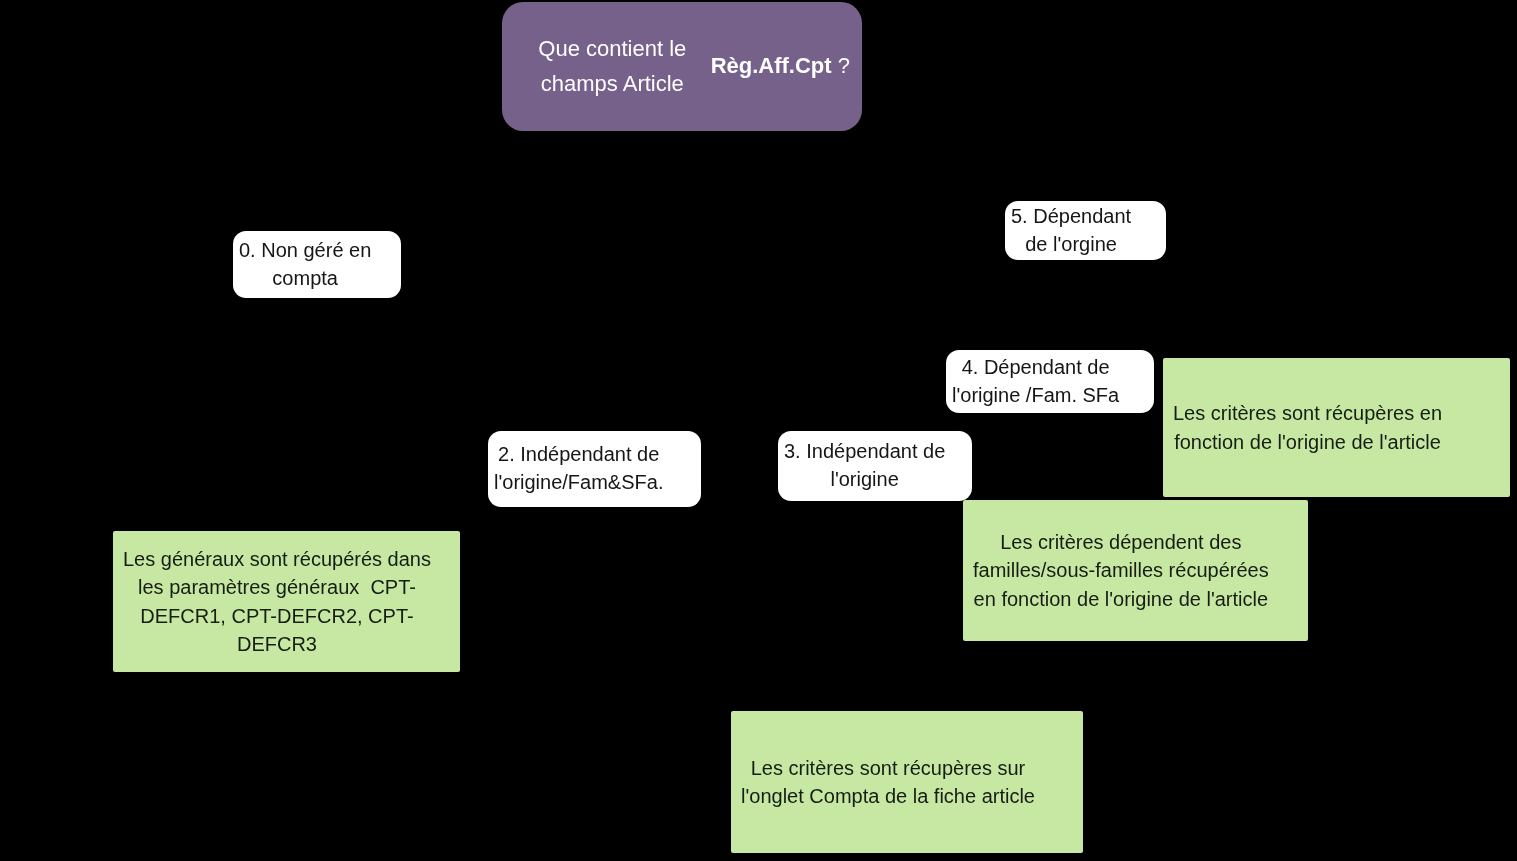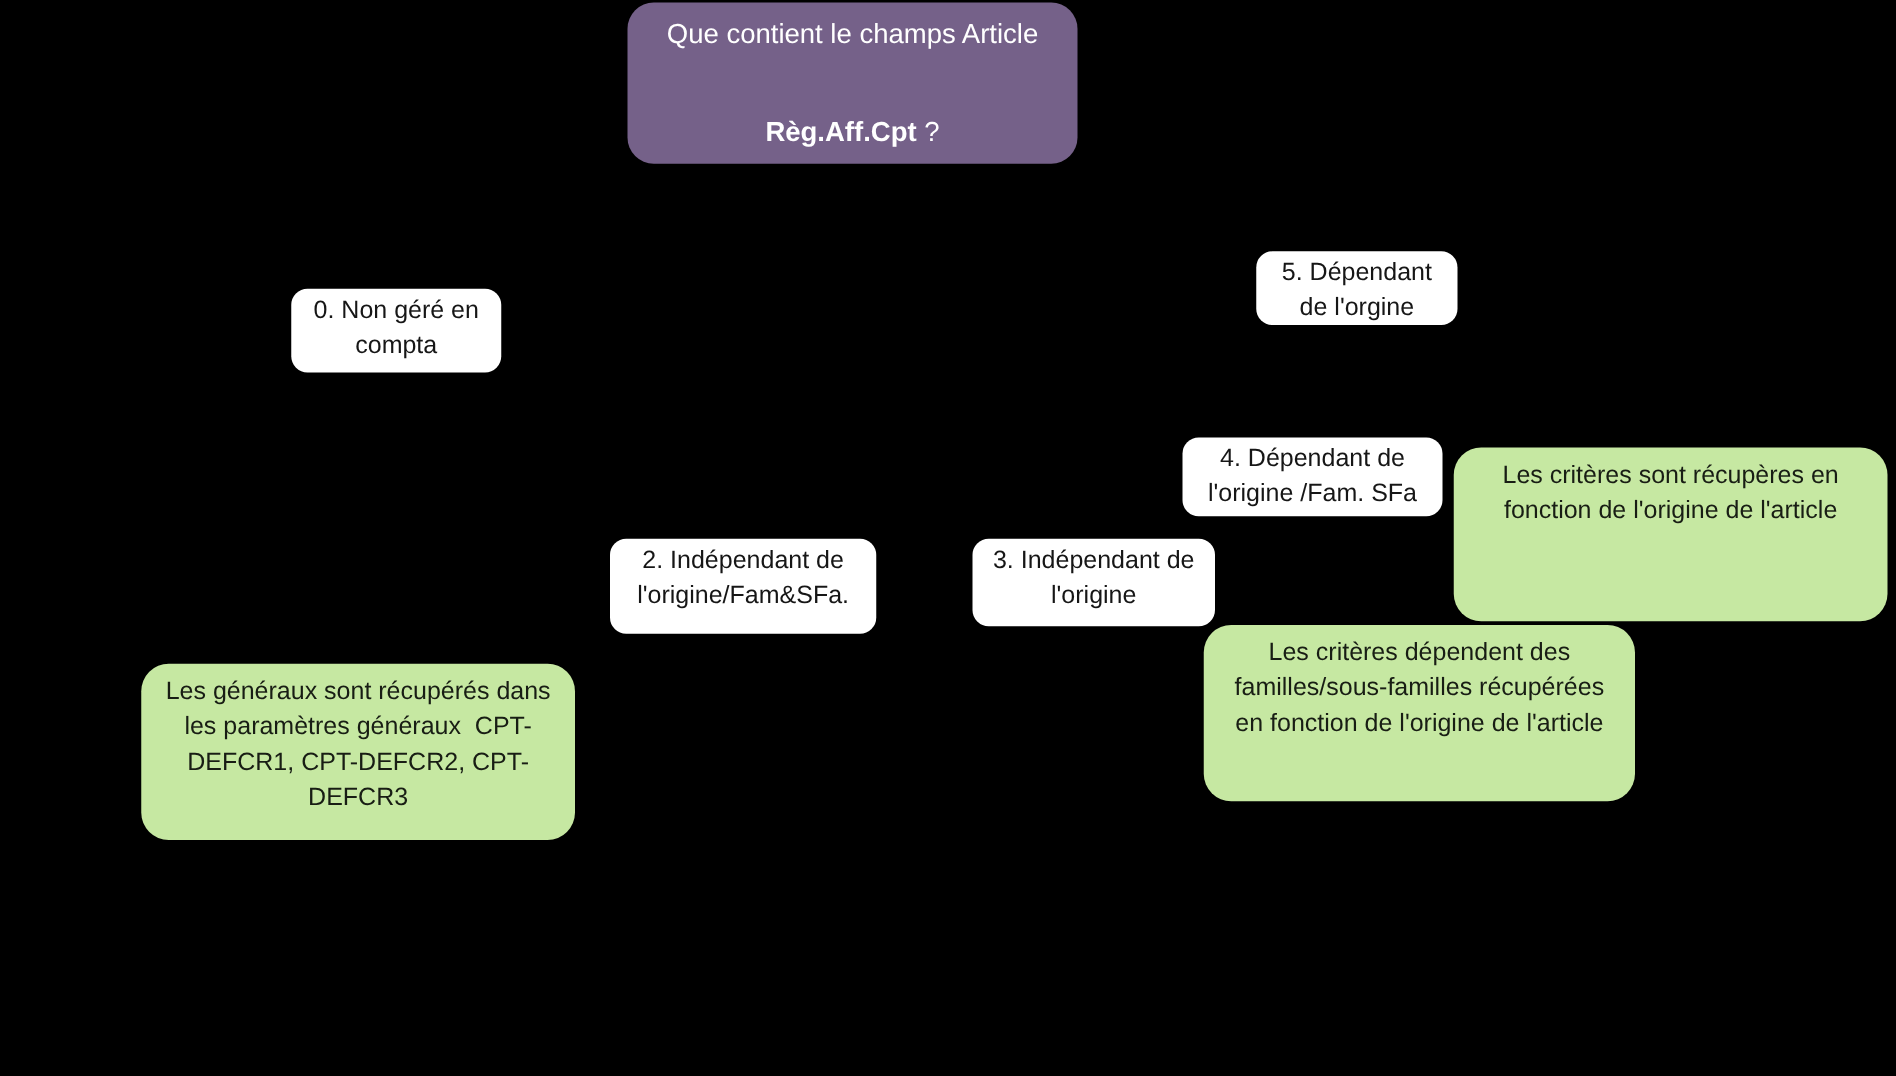--- a/index.html
+++ b/index.html
@@ -12,38 +12,38 @@
     width: 1517px;
     height: 861px;
     background: #000000;
     overflow: hidden;
     font-family: "Liberation Sans", sans-serif;
   }
   .node {
     position: absolute;
     display: flex;
     align-items: center;
-    justify-content: space-between;
-    flex-direction: column;
+    justify-content: flex-start;
+    flex-direction: row;
     text-align: center;
     box-sizing: border-box;
     white-space: pre-wrap;
   }
   .node-white {
     background: #ffffff;
     color: #161616;
     border-radius: 13px;
     font-size: 20px;
     line-height: 1.38;
     padding: 4px 6px;
   }
   .node-green {
     background: #c6e8a2;
     color: #181d14;
-    border-radius: 22px;
+    border-radius: 2px;
     font-size: 20px;
     line-height: 1.42;
     padding: 8px 10px;
   }
   .node-purple {
     background: #756189;
     color: #ffffff;
     border-radius: 21px;
     font-size: 22px;
     line-height: 1.55;
@@ -84,19 +84,21 @@
 l'origine</div>
   <div class="node node-white pos-n4">4. Dépendant de
 l'origine /Fam. SFa</div>
   <div class="node node-white pos-n5">5. Dépendant
 de l'orgine</div>
 
   <div class="node node-green pos-g0">Les généraux sont récupérés dans
 les paramètres généraux  CPT-
 DEFCR1, CPT-DEFCR2, CPT-
 DEFCR3</div>
+  <div class="node node-green pos-g2">Les critères sont récupères sur
+l'onglet Compta de la fiche article</div>
   <div class="node node-green pos-g3">Les critères dépendent des
 familles/sous-familles récupérées
 en fonction de l'origine de l'article</div>
   <div class="node node-green pos-g4">Les critères sont récupères en
 fonction de l'origine de l'article</div>
 
 </div>
 
 </body></html>

